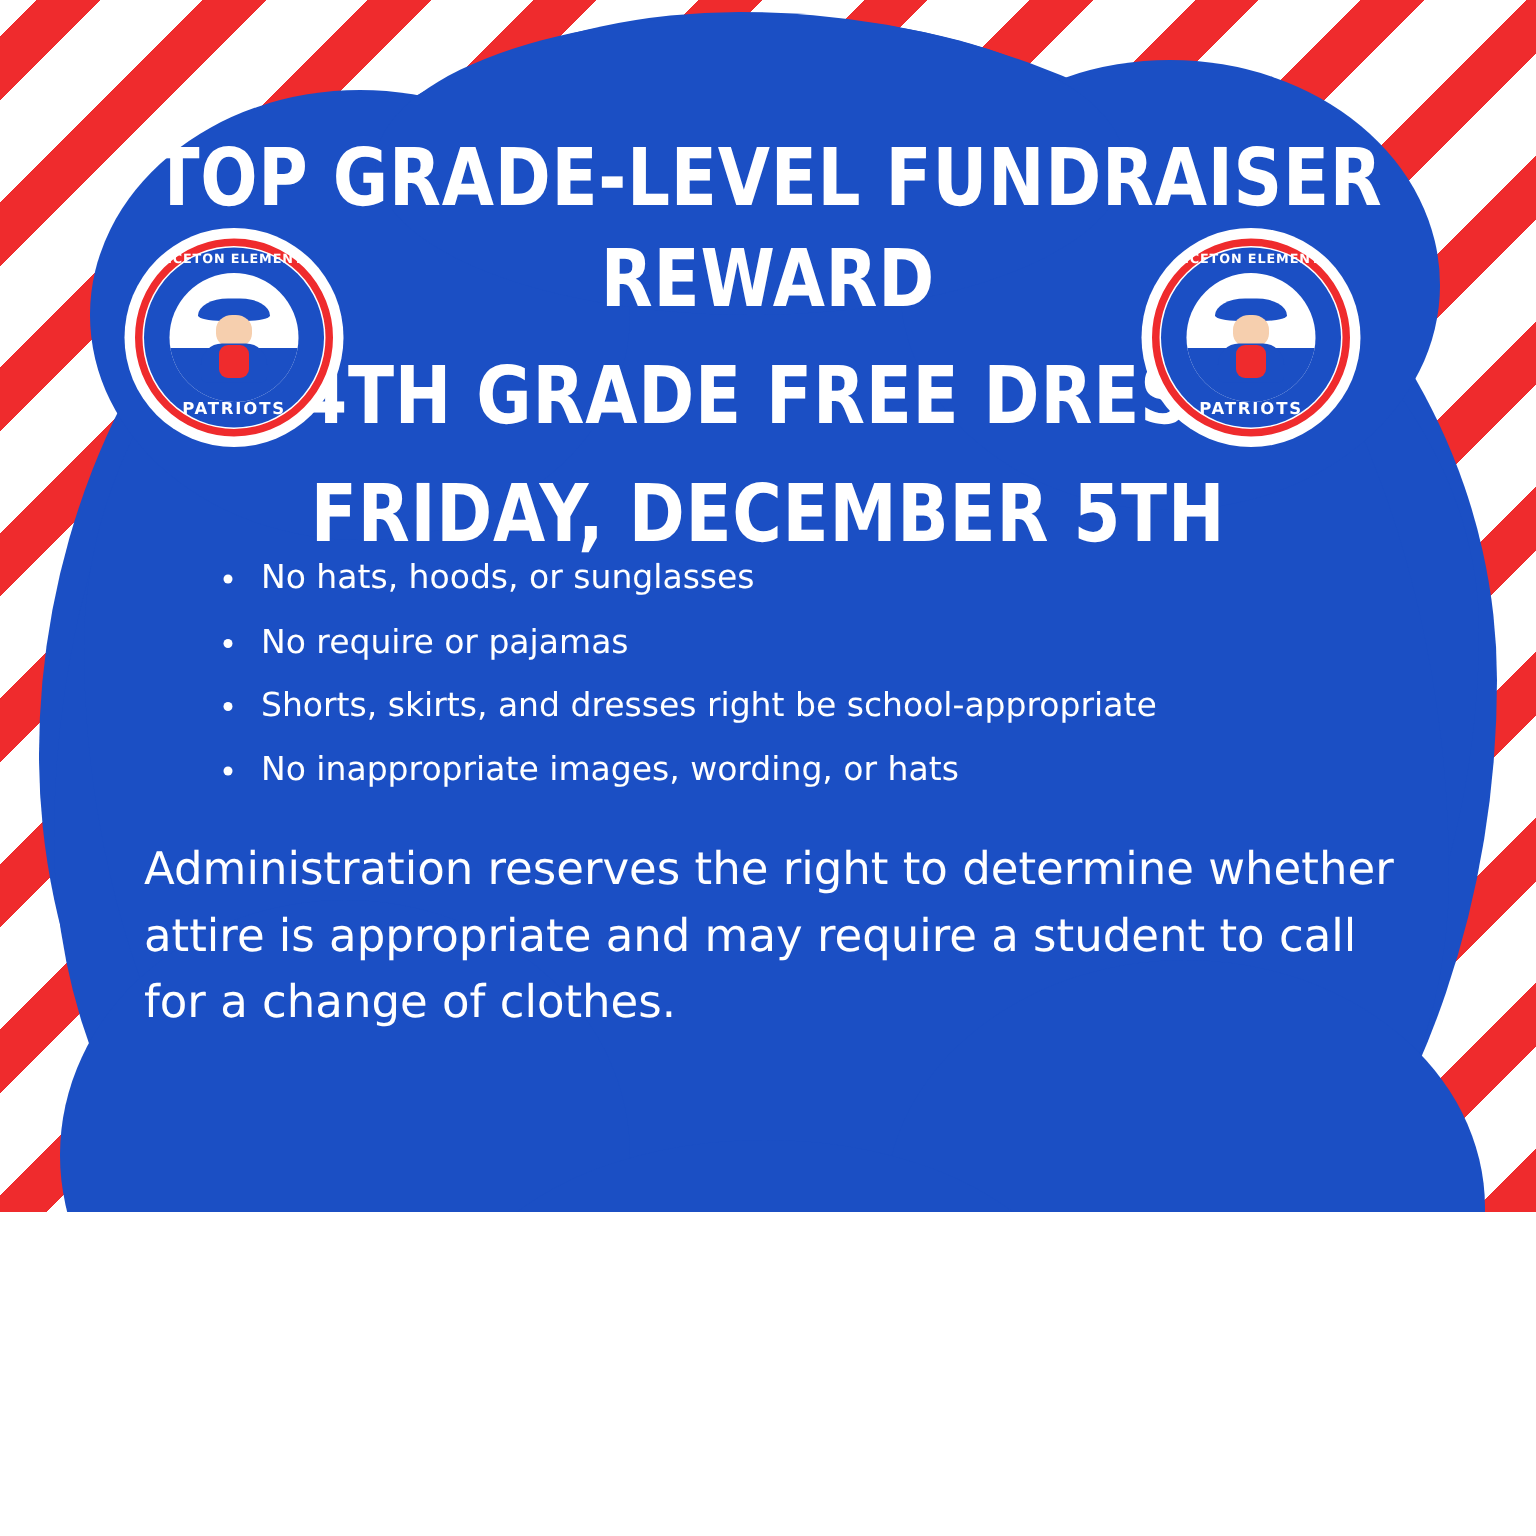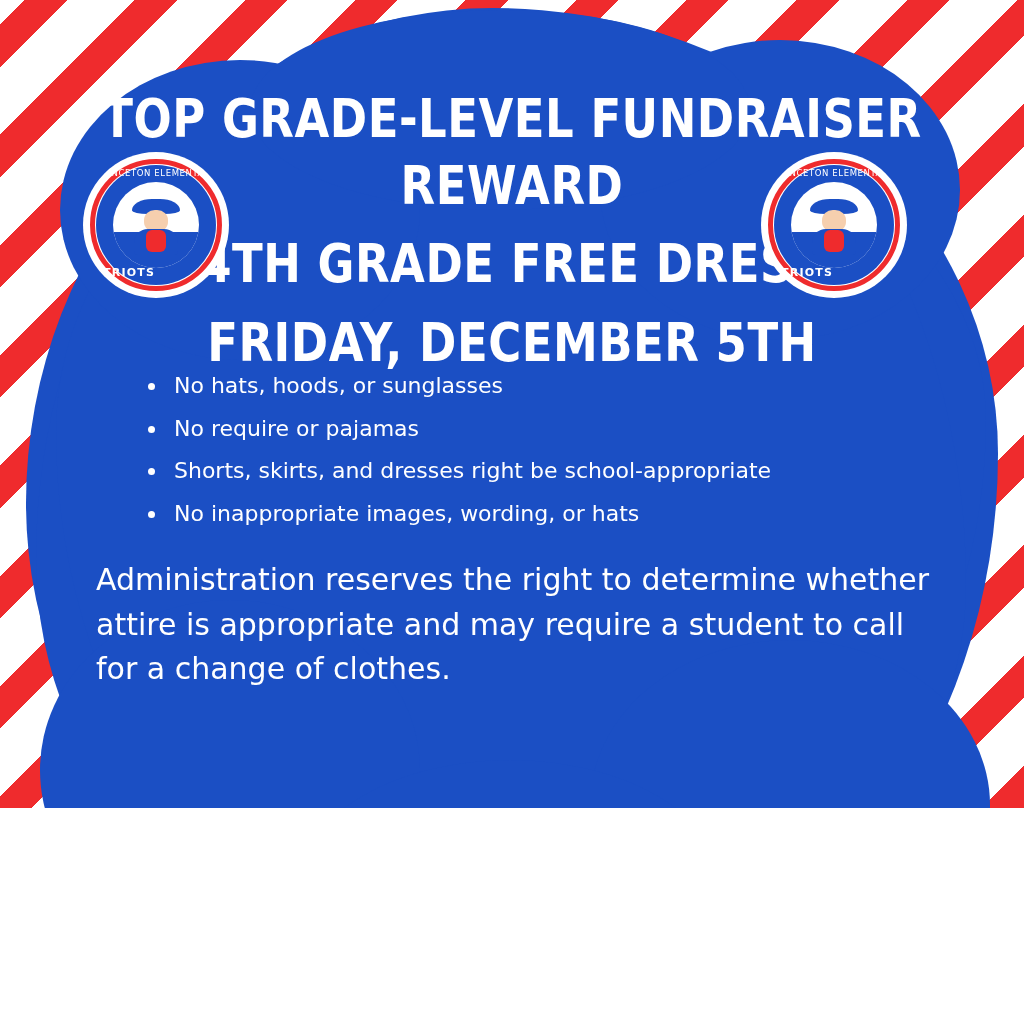--- a/index.html
+++ b/index.html
@@ -202,29 +202,29 @@
     background: #ef2b2d;
     border-radius: 6px;
   }
   .logo .arc-text {
     position: absolute;
     left: 0; right: 0;
     top: 13px;
     text-align: center;
     color: #ffffff;
     font-size: 8.5px;
-    font-weight: normal;
+    font-weight: bold;
     letter-spacing: 0.6px;
     font-family: "DejaVu Sans", sans-serif;
   }
   .logo .bottom-text {
     position: absolute;
     left: 0; right: 0;
     bottom: 16px;
-    text-align: left;
+    text-align: center;
     color: #ffffff;
     font-size: 11px;
     font-weight: bold;
     letter-spacing: 1.2px;
     font-family: "DejaVu Sans", sans-serif;
   }
 
   
   .body-copy {
     position: absolute;

